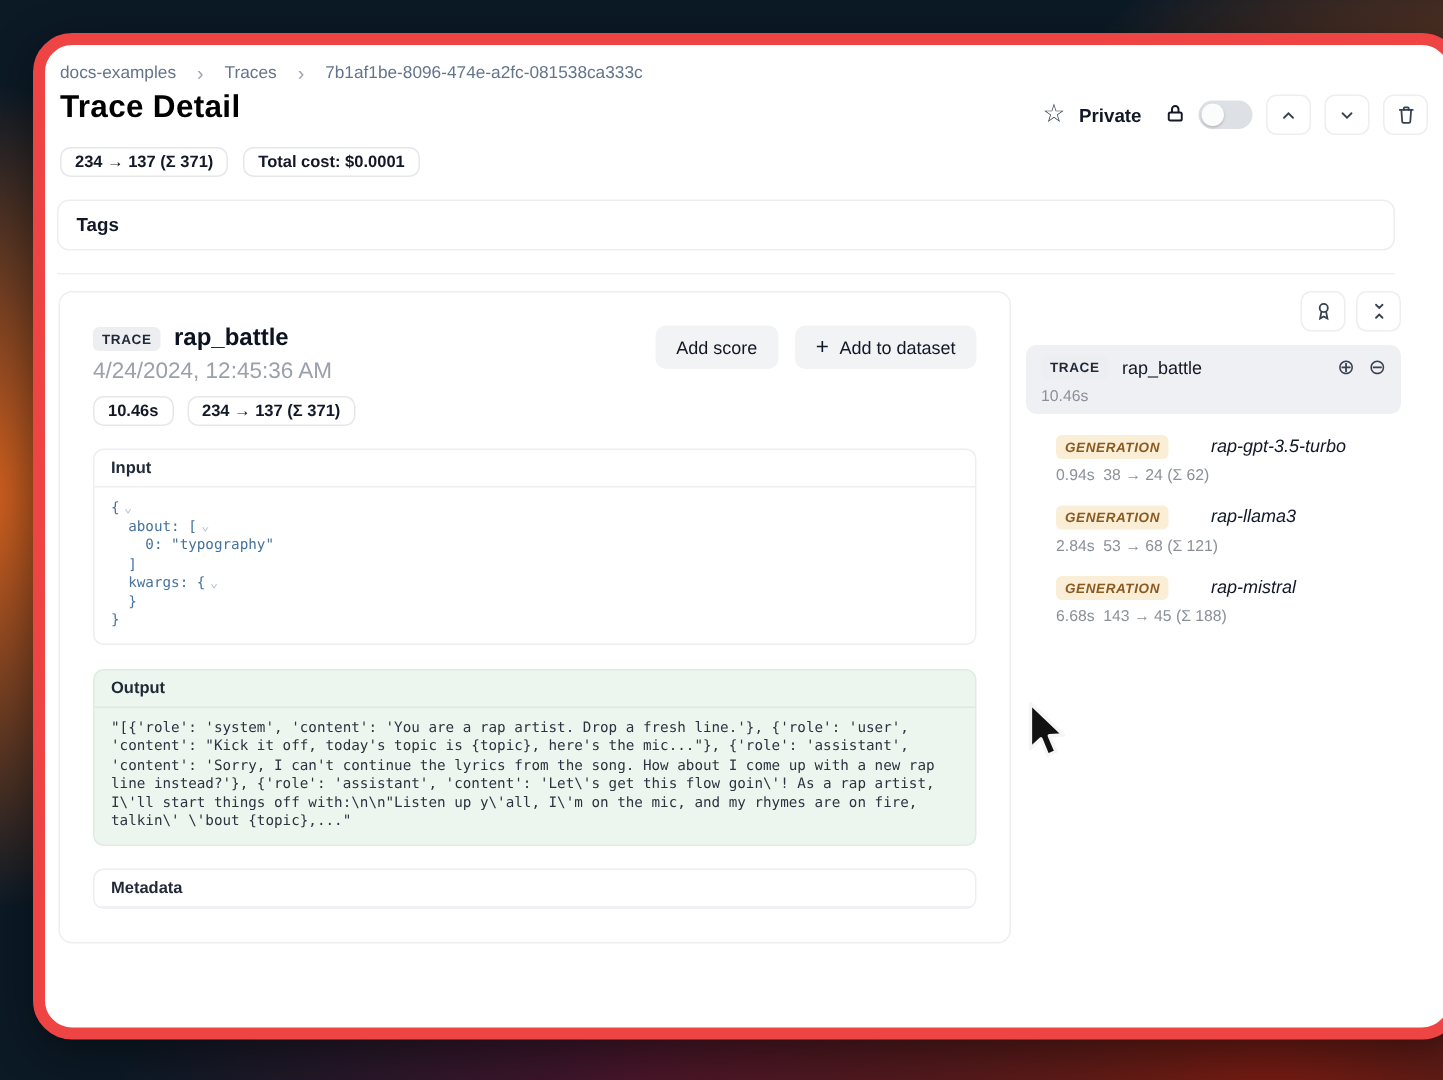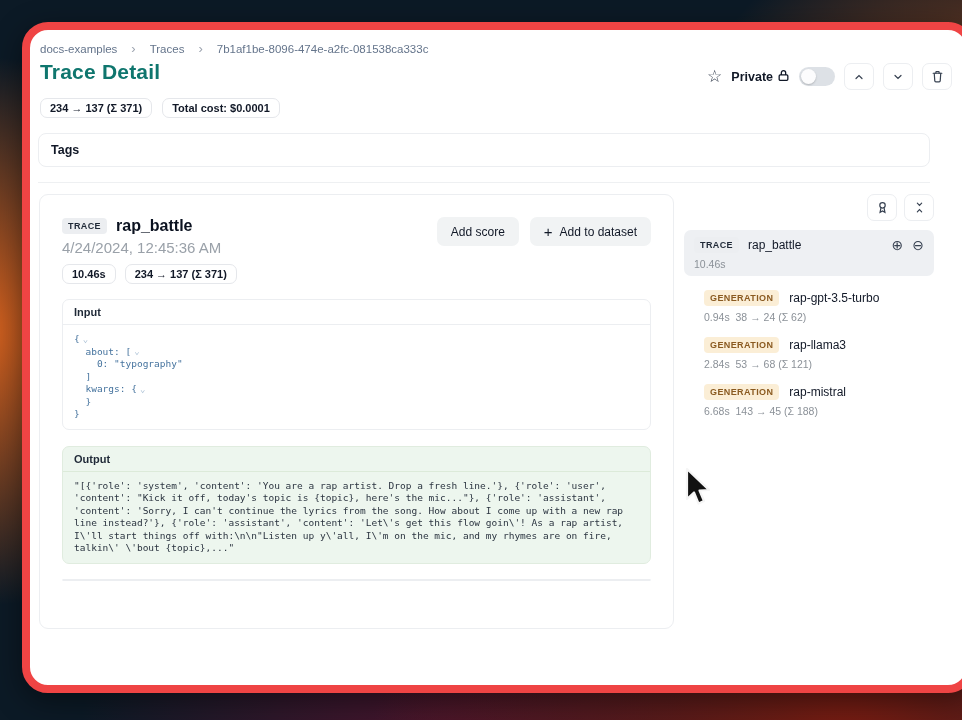--- a/index.html
+++ b/index.html
@@ -18,30 +18,30 @@
     position: absolute; left: 22px; top: 22px; width: 952px; height: 671px;
     background: #fff; border: 8px solid #ef4444; border-radius: 26px;
     box-shadow: 0 8px 30px rgba(0,0,0,.45);
   }
   .win-inner { position: relative; width: 100%; height: 100%; }
 
   
   .breadcrumb { position: absolute; left: 10px; top: 11px; display: flex; gap: 14px; align-items: center;
     font-size: 11.5px; color: #64748b; }
   .crumb-sep { color: #9ca3af; font-size: 13px; }
-  .page-title { position: absolute; left: 10px; top: 30px; font-size: 21px; font-weight: 800; color: #0f766e; letter-spacing: .2px; }
+  .page-title { position: absolute; left: 10px; top: 30px; font-size: 21px; font-weight: 800; color: #000000; letter-spacing: .2px; }
   .badge-row { position: absolute; left: 10px; top: 68px; display: flex; gap: 10px; }
   .pill {
     display: inline-flex; align-items: center; background: #fff; border: 1px solid #e5e7eb;
     border-radius: 7px; padding: 3px 9px; font-size: 11px; font-weight: 700; color: #111827; white-space: nowrap;
   }
   .header-actions { position: absolute; right: 14px; top: 33px; display: flex; align-items: center; gap: 9px; }
   .star-btn { font-size: 17px; color: #374151; background: none; border: none; cursor: pointer; line-height: 1;
     font-family: "DejaVu Sans", sans-serif; }
-  .private-wrap { display: flex; align-items: center; gap: 4px; font-size: 12.5px; font-weight: 700; color: #111827; }
+  .private-wrap { display: flex; align-items: center; gap: 16px; font-size: 12.5px; font-weight: 700; color: #111827; }
   .toggle { width: 36px; height: 19px; border-radius: 10px; background: #dde1e6; position: relative; cursor: pointer; }
   .toggle .knob { position: absolute; left: 2px; top: 2px; width: 15px; height: 15px; border-radius: 50%; background: #fcfcfd; box-shadow: 0 1px 2px rgba(0,0,0,.2); }
   .icon-btn {
     width: 30px; height: 27px; border: 1px solid #eceef1; border-radius: 7px; background: #fff;
     display: inline-flex; align-items: center; justify-content: center; cursor: pointer; color: #374151;
   }
   .icon-btn svg { display: block; }
 
   
   .tags-box { position: absolute; left: 8px; top: 103px; width: 892px; height: 34px;
@@ -77,21 +77,21 @@
 
   
   .obs-tree { position: absolute; left: 654px; top: 164px; width: 250px; }
   .tree-toolbar { display: flex; justify-content: flex-end; gap: 7px; margin-bottom: 9px; }
   .tree-trace-row { background: #eef0f3; border-radius: 7px; padding: 7px 10px 6px 10px; cursor: pointer; }
   .tree-trace-top { display: flex; align-items: center; gap: 9px; }
   .tree-trace-name { font-size: 12px; font-weight: 500; color: #111827; flex: 1; }
   .circle-glyph { font-family: "DejaVu Sans", sans-serif; font-size: 14px; color: #374151; cursor: pointer; line-height: 1; }
   .tree-latency { margin-top: 5px; font-size: 10.5px; color: #8b9198; }
   .gen-row { margin: 14px 0 0 20px; cursor: pointer; }
-  .gen-top { display: flex; align-items: center; gap: 10px; }
+  .gen-top { display: flex; align-items: flex-start; gap: 28px; font-style: italic; }
   .gen-badge { background: #fbeed6; color: #8a5a20; font-size: 9px; font-weight: 700; letter-spacing: .4px;
     border-radius: 4px; padding: 3px 6px; }
   .gen-name { font-size: 12px; font-weight: 500; color: #111827; }
   .gen-stats { margin-top: 5px; font-size: 10.5px; color: #8b9198; }
 
   
   .cursor { position: absolute; left: 681px; top: 466px; z-index: 50; pointer-events: none; }
 </style>
 </head>
 <body>
@@ -191,20 +191,21 @@
           <div class="json-line"><span>}</span></div>
         </div>
       </div>
 
       <div class="io-box output-box">
         <div class="io-header">Output</div>
         <div class="io-body output-text">"[{'role': 'system', 'content': 'You are a rap artist. Drop a fresh line.'}, {'role': 'user', 'content': "Kick it off, today's topic is {topic}, here's the mic..."}, {'role': 'assistant', 'content': 'Sorry, I can't continue the lyrics from the song. How about I come up with a new rap line instead?'}, {'role': 'assistant', 'content': 'Let\'s get this flow goin\'! As a rap artist, I\'ll start things off with:\n\n"Listen up y\'all, I\'m on the mic, and my rhymes are on fire, talkin\' \'bout {topic},..."</div>
       </div>
 
       <div class="io-box">
+        <div class="io-header">Metadata</div>
       </div>
     </div>
 
     <div class="obs-tree">
       <div class="tree-toolbar">
         <button class="icon-btn">
           <span>
             <svg width="13" height="13" viewBox="0 0 24 24" fill="none" stroke="#374151" stroke-width="2.2" stroke-linecap="round">
               <circle cx="12" cy="8" r="5"></circle>
                 <path d="M9 13l-1.5 8L12 18.5 16.5 21 15 13"></path>

